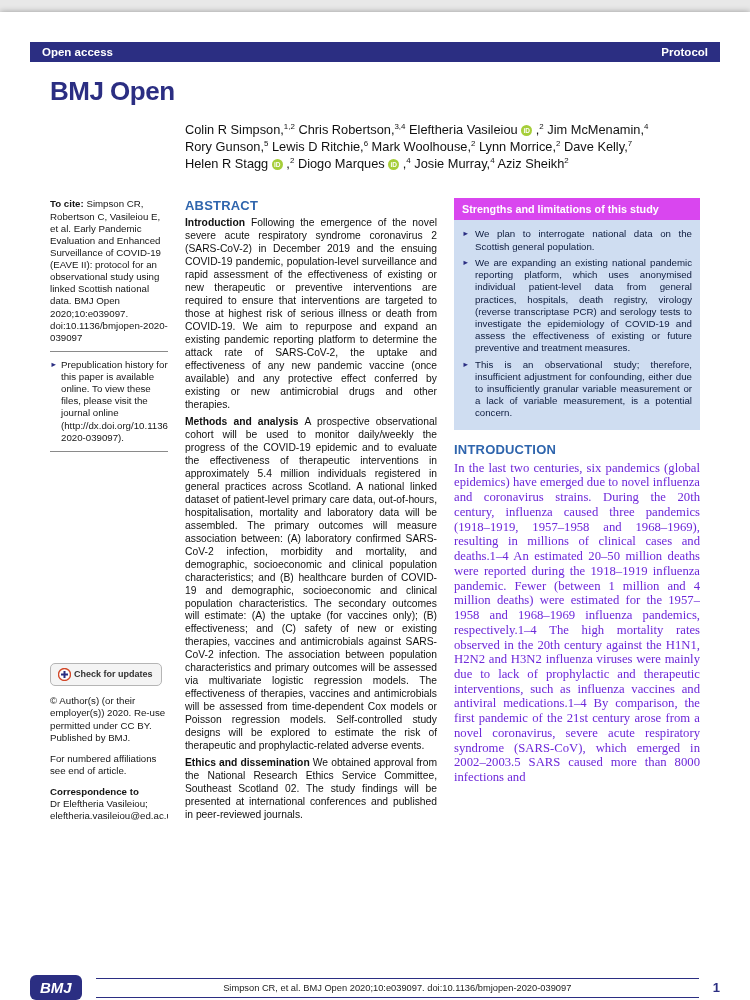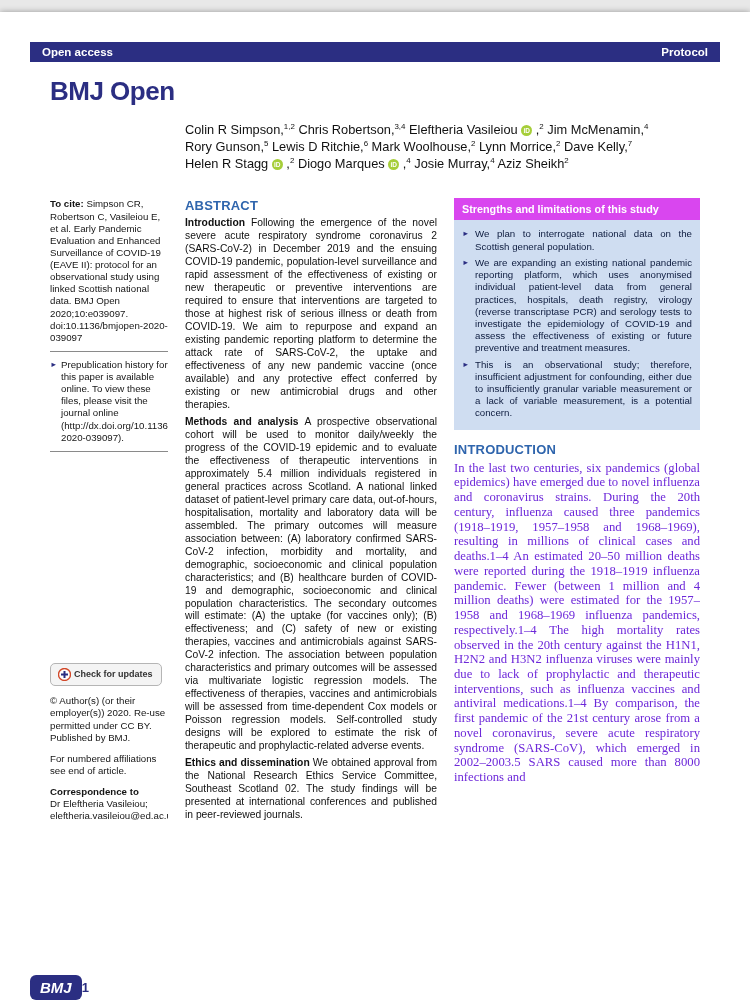--- a/index.html
+++ b/index.html
@@ -135,16 +135,17 @@
         </div>
       </div>
       <h2 class="col-heading intro-heading">INTRODUCTION</h2>
       <p class="intro-text">In the last two centuries, six pandemics (global epidemics) have emerged due to novel influenza and coronavirus strains. During the 20th century, influenza caused three pandemics (1918–1919, 1957–1958 and 1968–1969), resulting in millions of clinical cases and deaths.1–4 An estimated 20–50 million deaths were reported during the 1918–1919 influenza pandemic. Fewer (between 1 million and 4 million deaths) were estimated for the 1957–1958 and 1968–1969 influenza pandemics, respectively.1–4 The high mortality rates observed in the 20th century against the H1N1, H2N2 and H3N2 influenza viruses were mainly due to lack of prophylactic and therapeutic interventions, such as influenza vaccines and antiviral medications.1–4 By comparison, the first pandemic of the 21st century arose from a novel coronavirus, severe acute respiratory syndrome (SARS-CoV), which emerged in 2002–2003.5 SARS caused more than 8000 infections and</p>
     </section>
 
   </div>
 
   <div class="footer">
     <div class="bmj-logo">BMJ</div>
+    <div class="footer-cite">Simpson CR, et al. BMJ Open 2020;10:e039097. doi:10.1136/bmjopen-2020-039097</div>
     <div class="page-num">1</div>
   </div>
 
 </div>
 
 </body></html>

